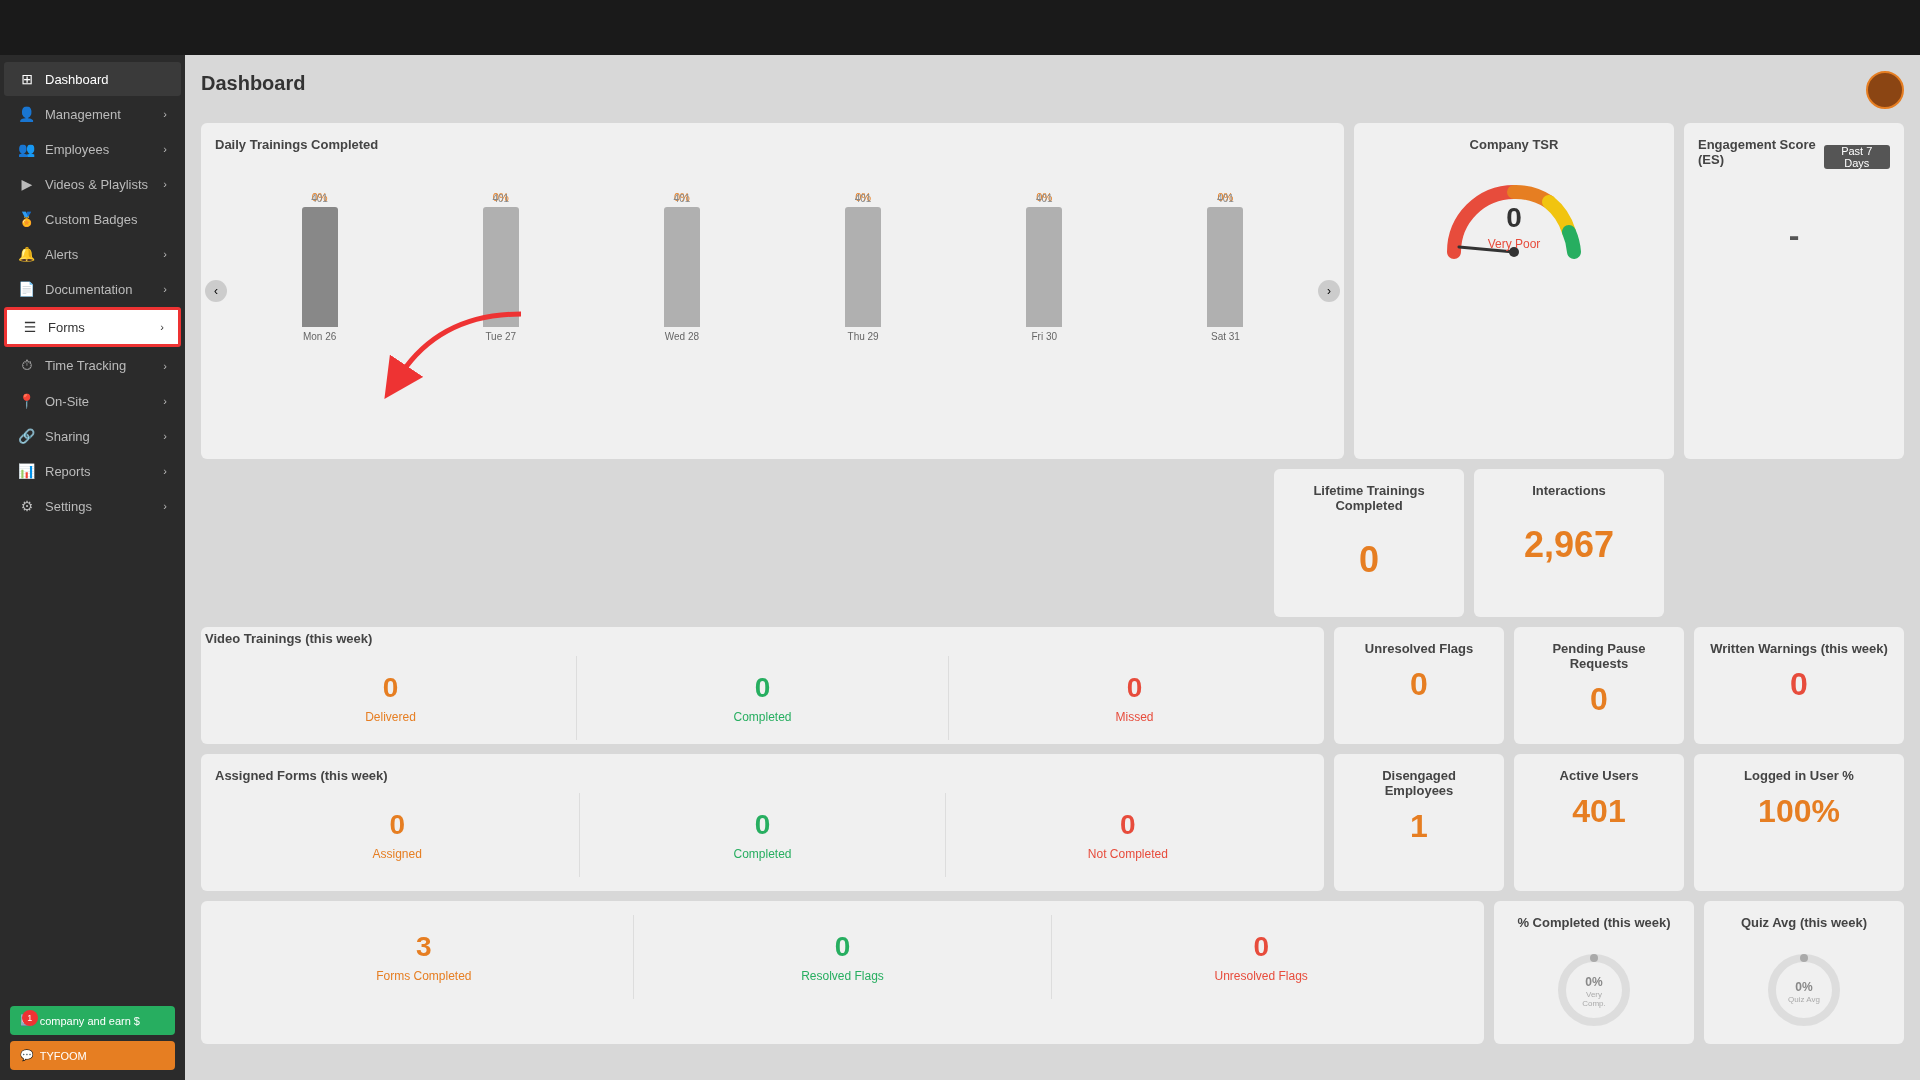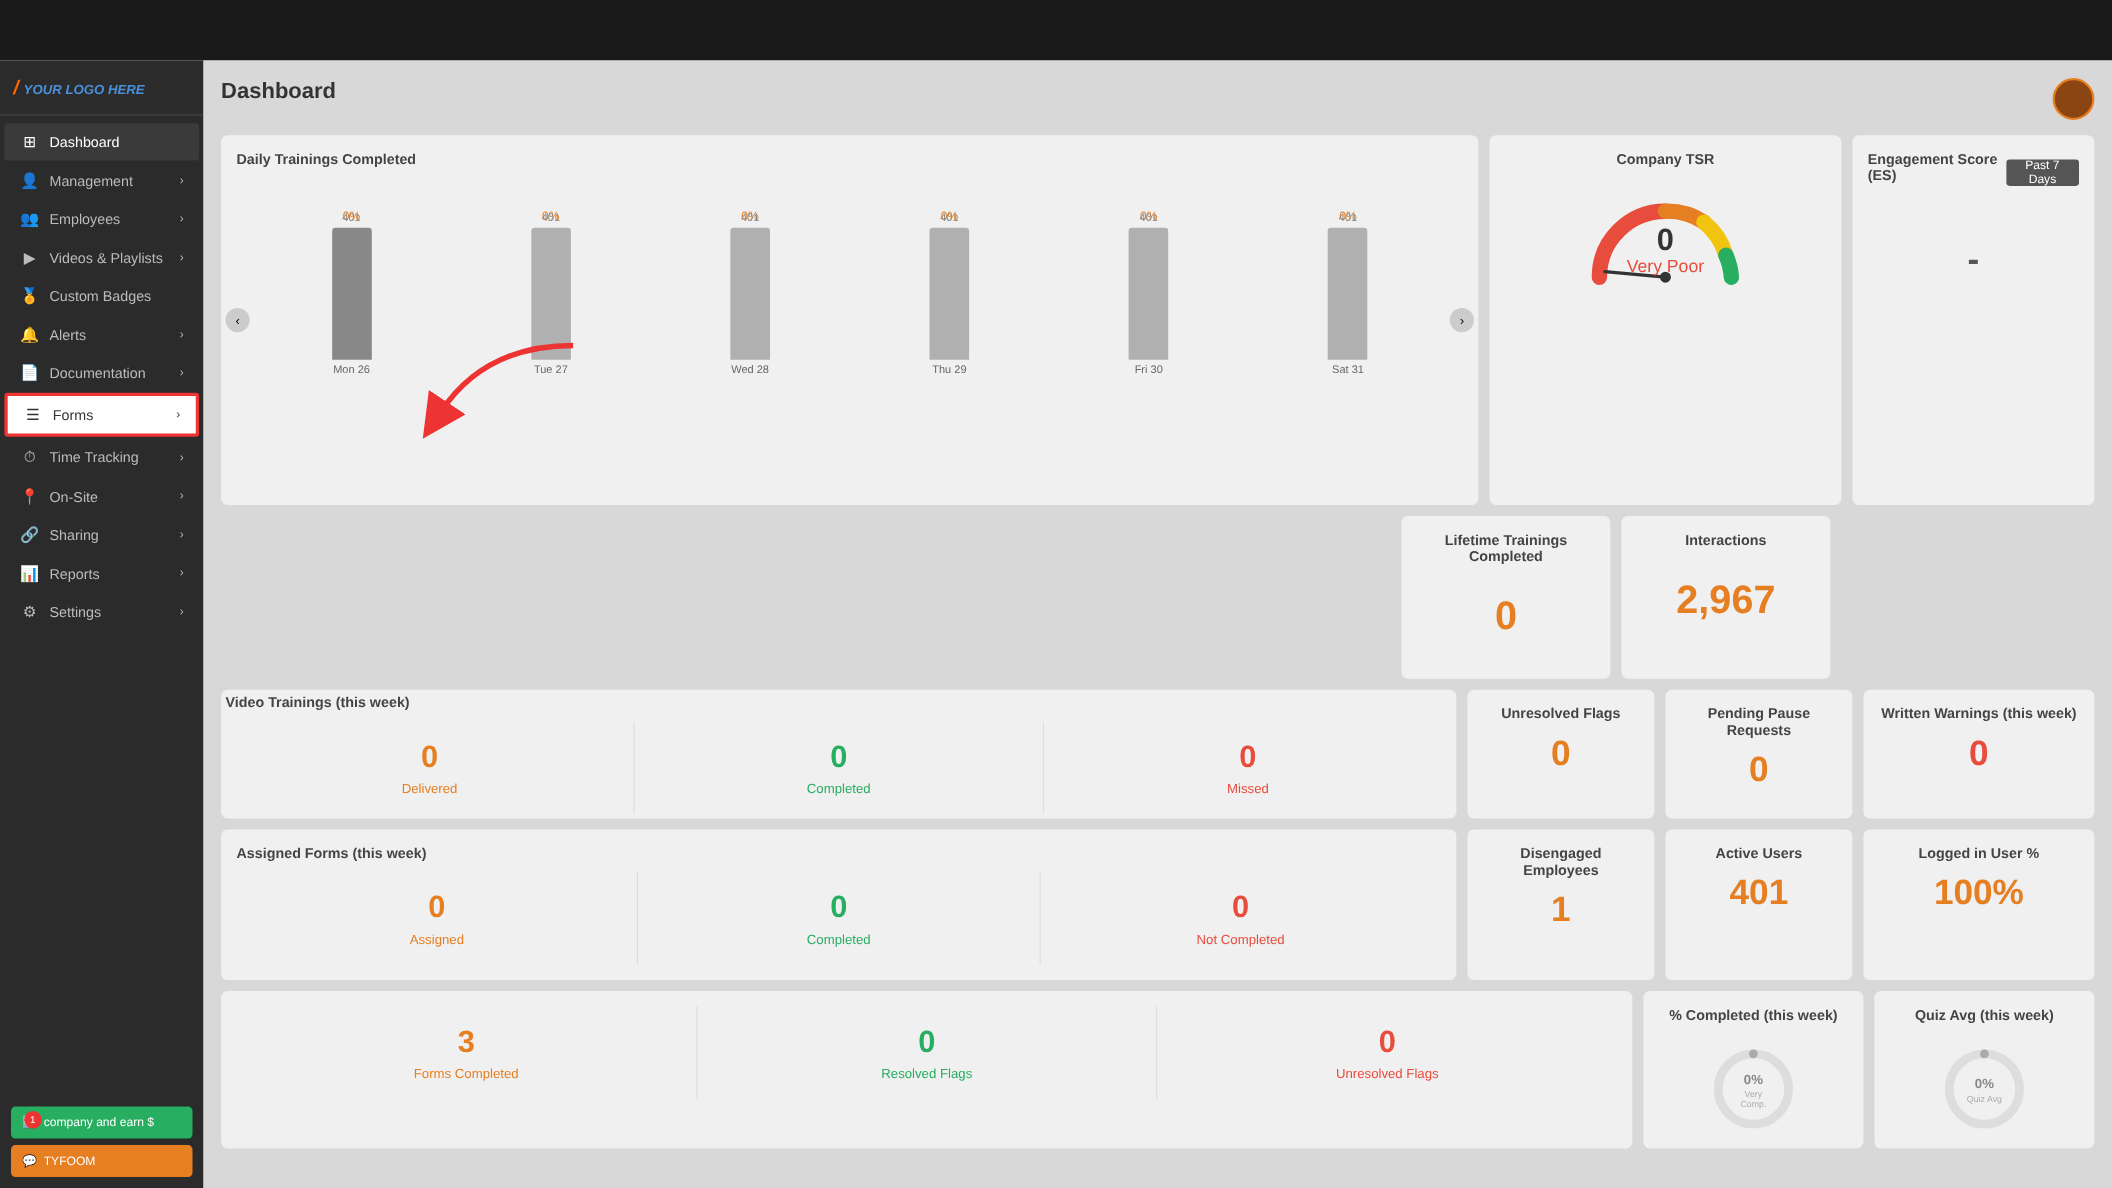--- a/index.html
+++ b/index.html
@@ -252,21 +252,21 @@
     }
 
     .gauge-number {
       font-size: 28px;
       font-weight: bold;
       color: #333;
       display: block;
     }
 
     .gauge-label {
-      font-size: 16px;
+      font-size: 12px;
       color: #e74c3c;
     }
 
     
     .es-card {
       grid-column: 3;
       grid-row: 1;
       background: #f0f0f0;
       border-radius: 6px;
       padding: 14px;
@@ -396,24 +396,20 @@
 </head>
 <body>
 
 <div class="app-wrapper">
 
   <div class="top-bar"></div>
 
   <div class="main-area">
 
     <div class="sidebar">
-      <div class="sidebar-logo">
-        <span class="slash">/</span>
-        <span style="font-size:12px; color:#4a90d9; font-style:italic; font-weight:bold;">YOUR LOGO HERE</span>
-      </div>
 
       <nav class="sidebar-nav">
 
         <div class="sidebar-item active">
           <div class="sidebar-item-left">
             <span class="sidebar-icon">⊞</span>
             <span>Dashboard</span>
           </div>
         </div>
 

